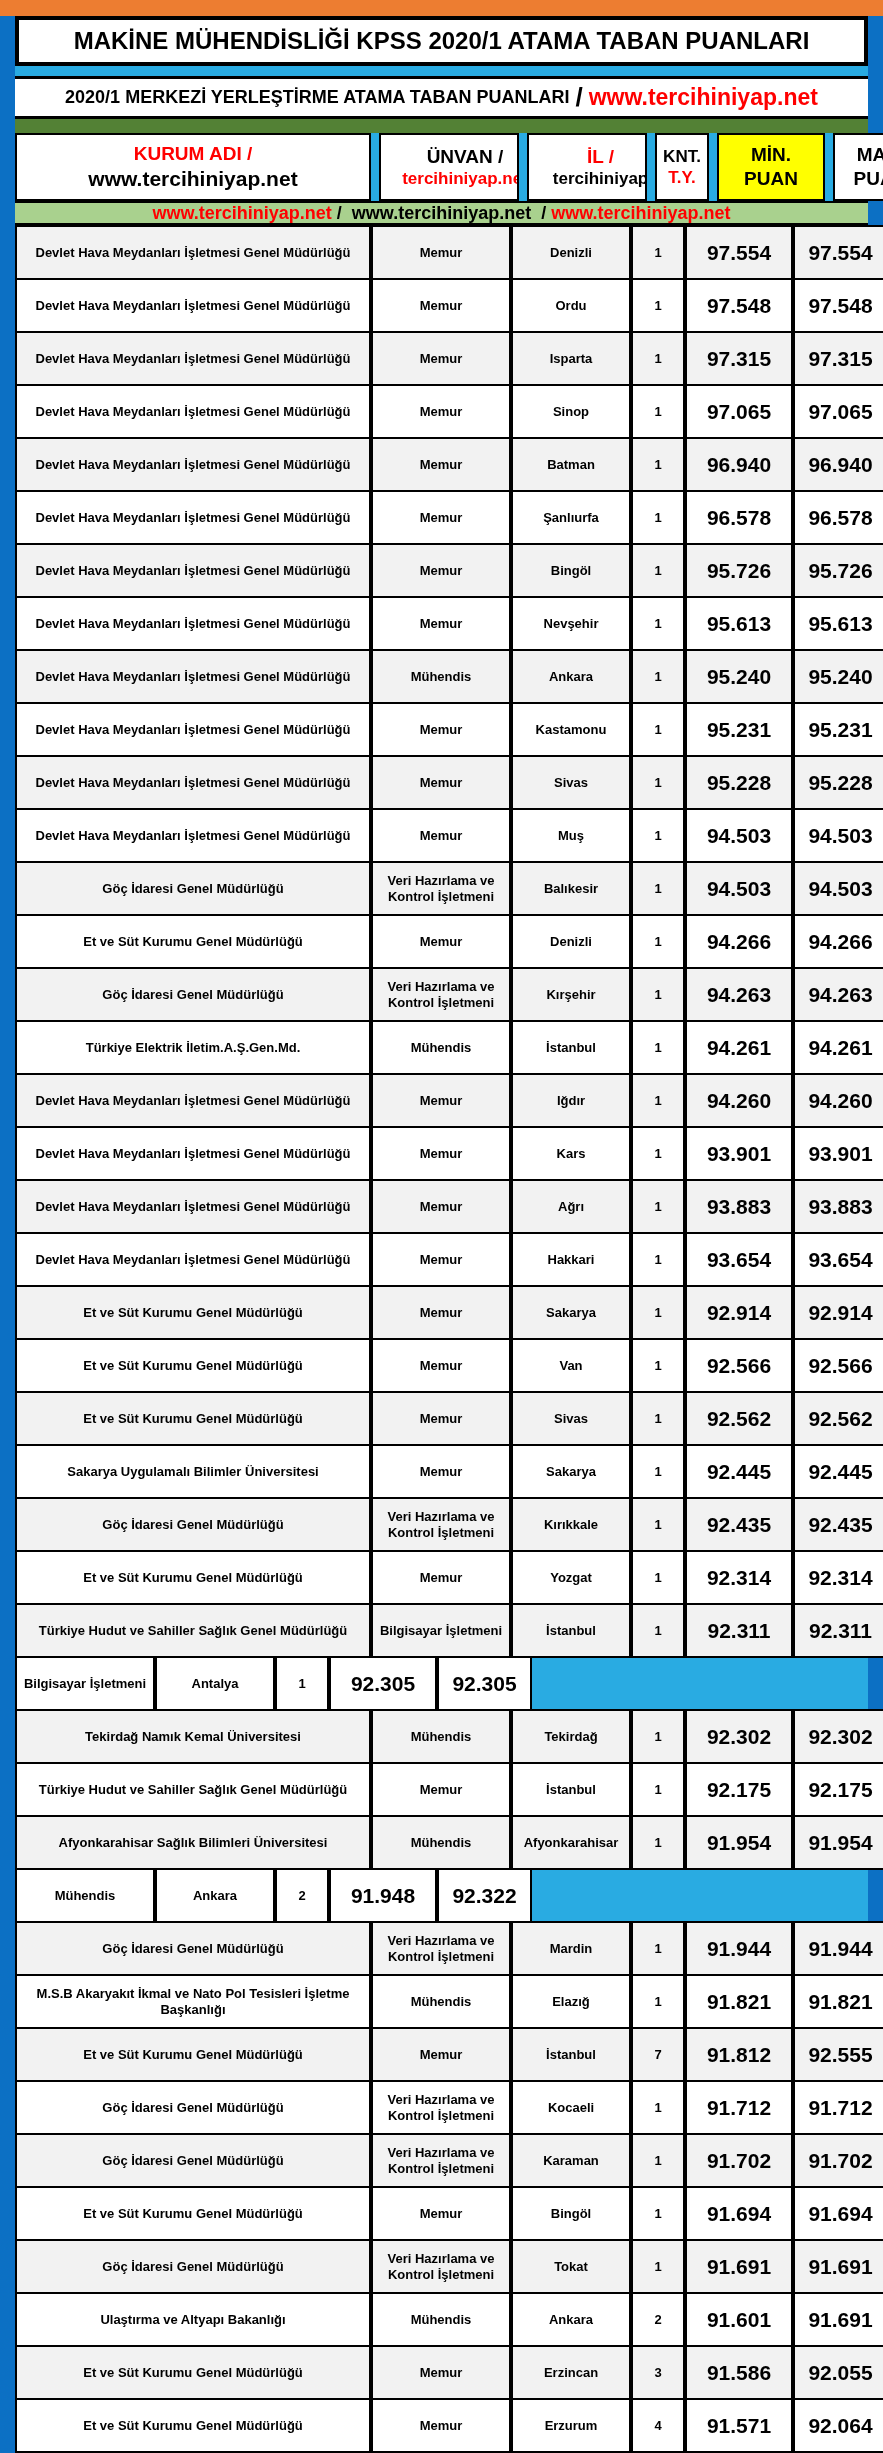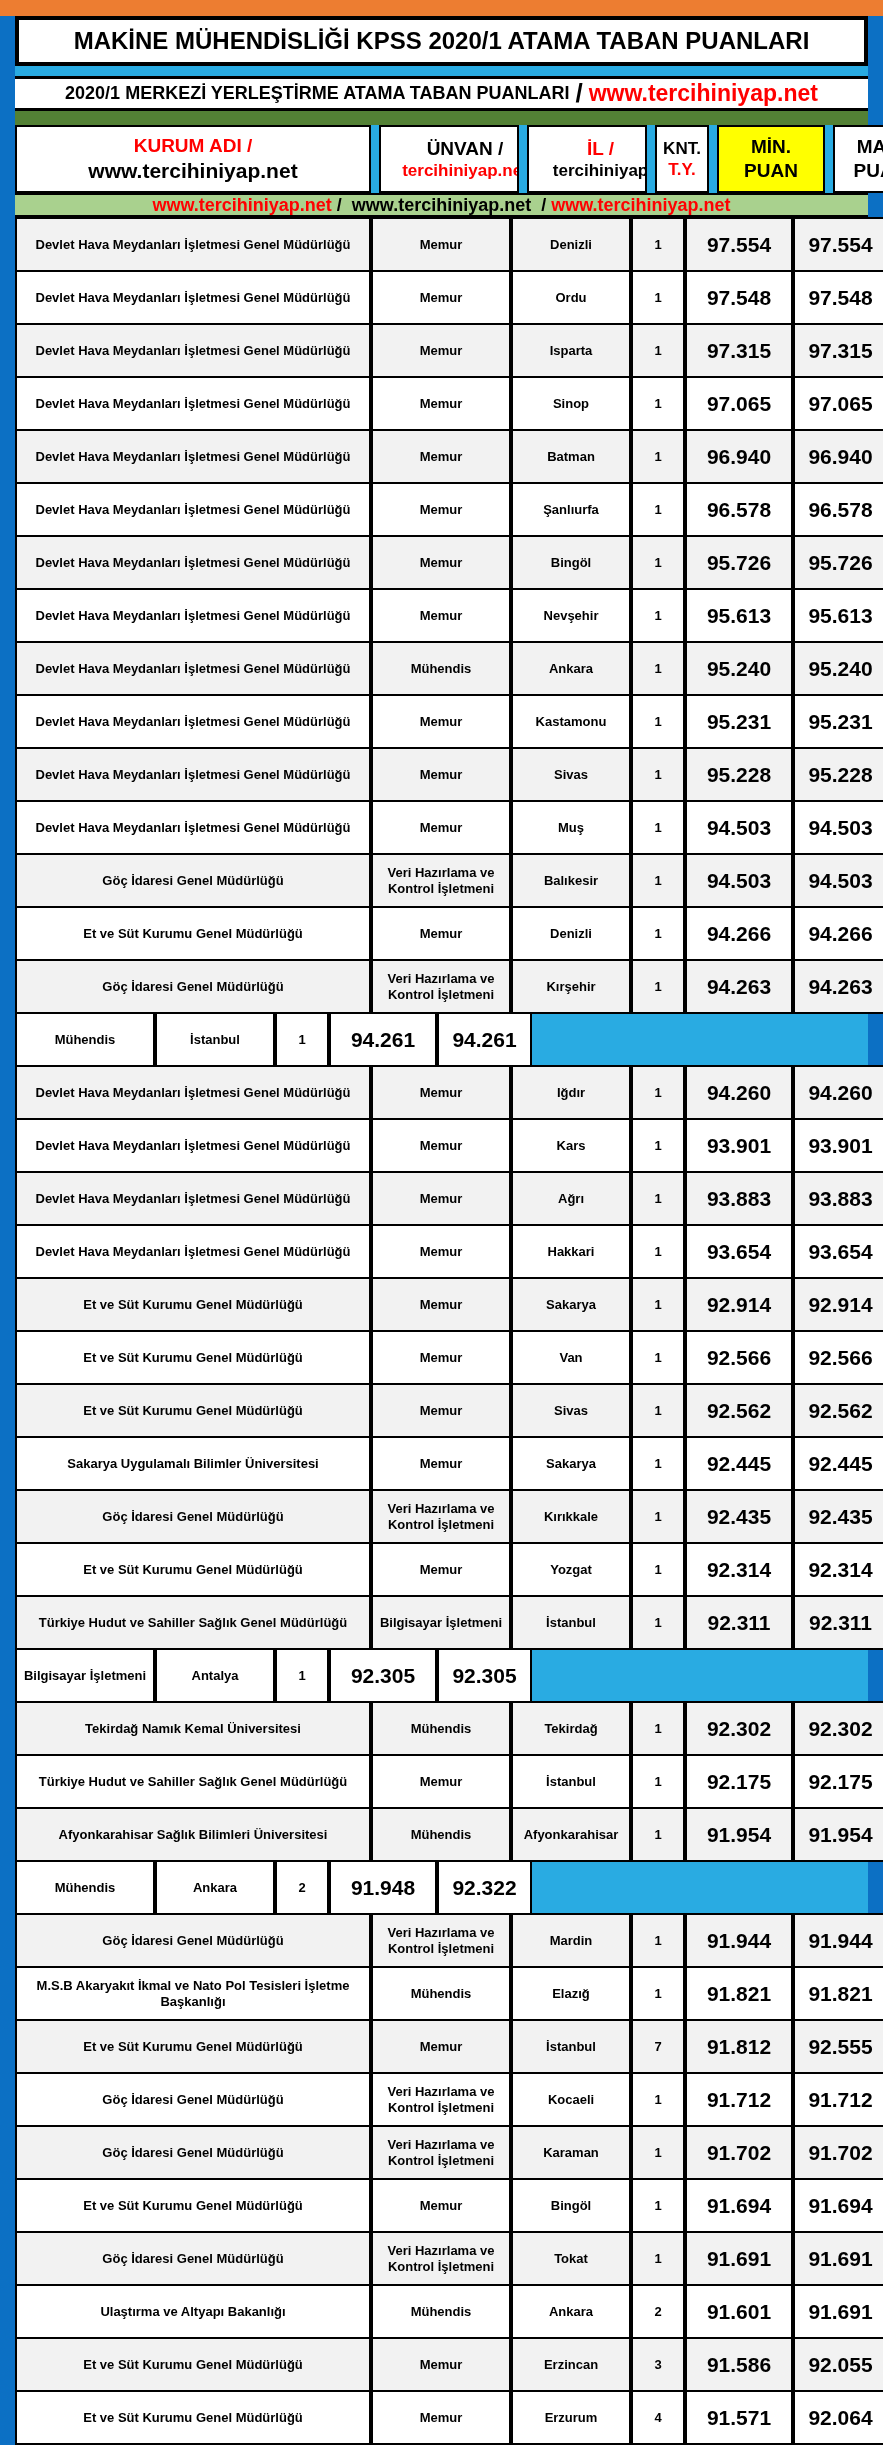--- a/index.html
+++ b/index.html
@@ -25,21 +25,21 @@
     background: #fff;
     height: 50px;
     display: flex; align-items: center; justify-content: center;
     font-size: 24px; font-weight: bold; color: #000;
     letter-spacing: 0px; white-space: nowrap;
   }
 
   .cyan-strip { height: 13px; background: #29ABE2; border-bottom: 3px solid #000; }
 
   .subtitle-box {
-    height: 32px; background: #fff; border-bottom: 3px solid #000;
+    height: 40px; background: #fff; border-bottom: 3px solid #000;
     display: flex; align-items: center; justify-content: center;
     white-space: nowrap;
   }
   .subtitle-text { font-size: 18px; font-weight: bold; color: #000; }
   .subtitle-sep  { font-size: 26px; font-weight: bold; color: #000; margin: 0 6px; }
   .subtitle-link { font-size: 23px; font-weight: bold; color: #FF0000; }
 
   .green-strip { height: 14px; background: #538135; }
 
   .hdr-row {
@@ -277,20 +277,21 @@
   <div class="data-row row-odd">
     <div class="cell txt c-kurum">Göç İdaresi Genel Müdürlüğü</div>
     <div class="cell txt c-unvan">Veri Hazırlama ve Kontrol İşletmeni</div>
     <div class="cell txt c-il">Kırşehir</div>
     <div class="cell txt c-knt">1</div>
     <div class="cell num c-min">94.263</div>
     <div class="cell num c-max">94.263</div>
   </div>
 
   <div class="data-row row-even">
+    <div class="cell txt c-kurum">Türkiye Elektrik İletim.A.Ş.Gen.Md.</div>
     <div class="cell txt c-unvan">Mühendis</div>
     <div class="cell txt c-il">İstanbul</div>
     <div class="cell txt c-knt">1</div>
     <div class="cell num c-min">94.261</div>
     <div class="cell num c-max">94.261</div>
   </div>
 
   <div class="data-row row-odd">
     <div class="cell txt c-kurum">Devlet Hava Meydanları İşletmesi Genel Müdürlüğü</div>
     <div class="cell txt c-unvan">Memur</div>

